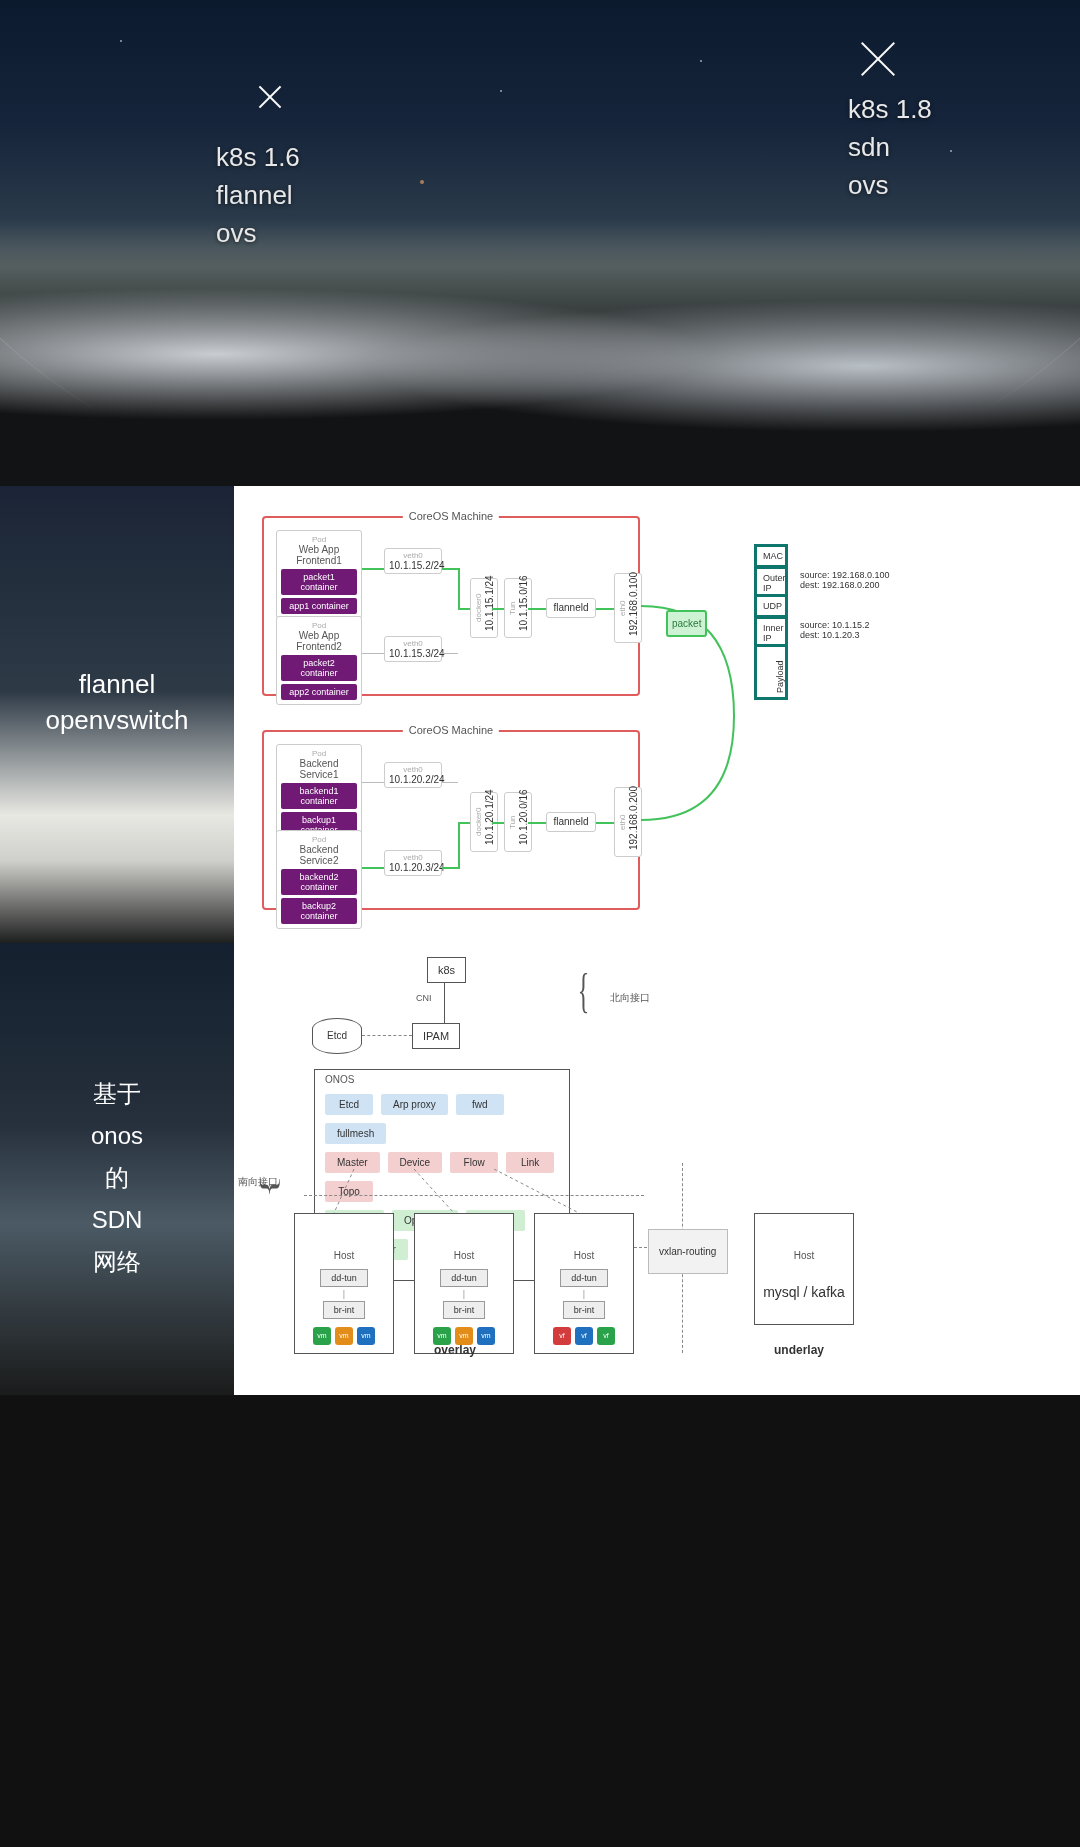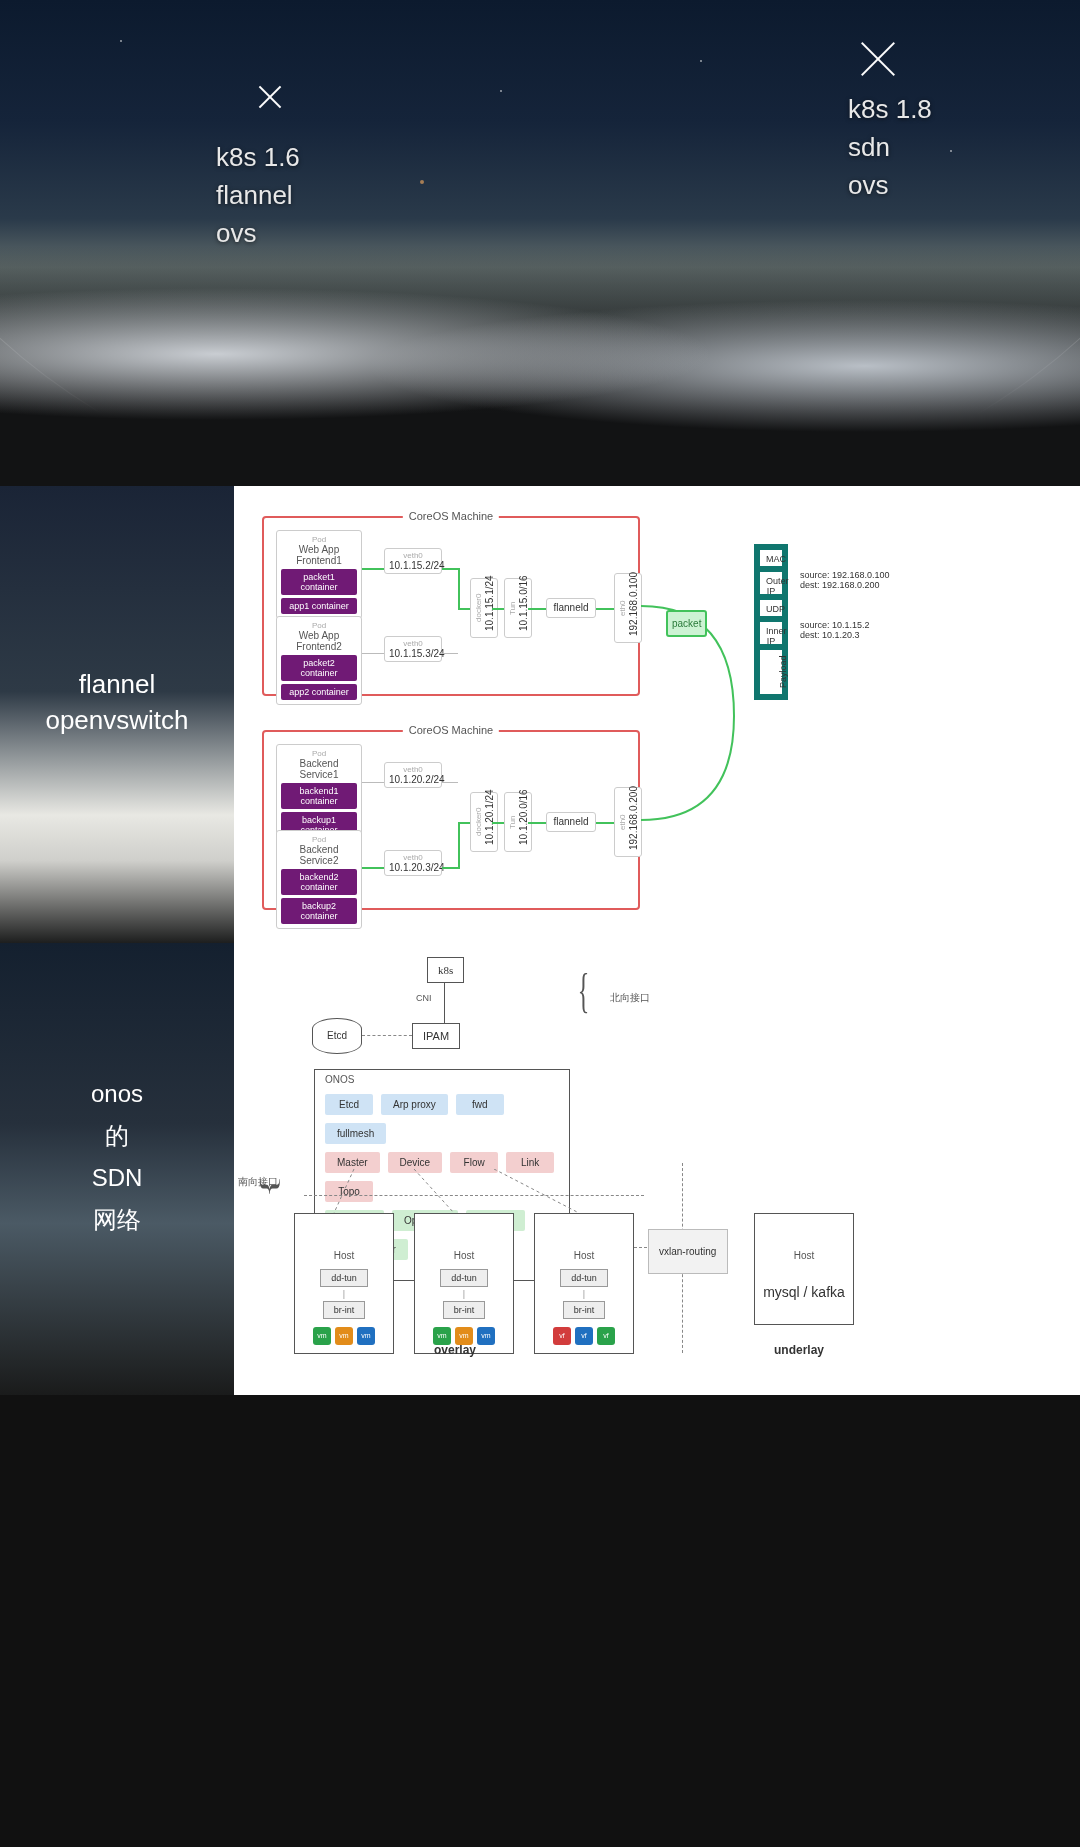--- a/index.html
+++ b/index.html
@@ -50,21 +50,21 @@
 }
 .machine .title { position: absolute; top: -2px; left: 50%; transform: translate(-50%,-50%); background: #fff; padding: 0 6px; font-size: 11px; color: #555; }
 
 .nbox { position: absolute; border: 1px solid #ccc; border-radius: 3px; background: #fff; padding: 2px 4px; text-align: center; }
 .nbox.v { writing-mode: vertical-rl; transform: rotate(180deg); padding: 6px 2px; }
 .pod { position: absolute; border: 1px solid #ccc; border-radius: 3px; background: #fff; padding: 4px; text-align: center; }
 .pod .pl { font-size: 8px; color: #aaa; }
 .pod .pn { font-size: 10px; color: #555; margin-bottom: 3px; }
 .pod .c  { background: #701a75; color: #fff; font-size: 9px; padding: 3px 6px; border-radius: 2px; margin-top: 3px; }
 .packet { position: absolute; border: 2px solid #42c25b; background: #cdf3d4; border-radius: 3px; padding: 6px 4px; font-size: 10px; color: #2a7a3a; }
-.proto  { position: absolute; border: 6px solid #0f766e; background: #fff; text-align: center; font-size: 9px; padding: 4px 6px; }
+.proto  { position: absolute; border: 3px solid #0f766e; background: #fff; text-align: left; font-size: 9px; padding: 4px 6px; }
 .line-g { position: absolute; background: #42c25b; }
 .line-b { position: absolute; background: #bbb; }
 .flow-path { stroke: #42c25b; stroke-width: 2; fill: none; }
 
 
 .slide3 { width: 1080px; height: 452px; display: flex; }
 .slide3 .sidebar {
   width: 234px; position: relative;
   background: linear-gradient(to bottom, #14202f 0%, #26303c 40%, #4b5a65 62%, #1a1b1b 100%);
 }
@@ -257,30 +257,31 @@
       <div>dest: 10.1.20.3</div>
     </div>
     <div class="proto" style="left:520px; top:158px; width:34px; height:56px; writing-mode:vertical-rl; transform:rotate(180deg); line-height:34px;">Payload</div>
 
   </div>
 </section>
 
 <section class="slide3">
   <div class="sidebar">
     <div class="sidebar-text">
+      <div>基于</div>
       <div>onos</div>
       <div>的</div>
       <div>SDN</div>
       <div>网络</div>
     </div>
   </div>
 
   <div class="panel">
 
-    <div class="box3" style="left:193px; top:14px;font-family:Liberation Serif, serif;">k8s</div>
+    <div class="box3" style="left:193px; top:14px;">k8s</div>
     <div style="position:absolute;left:210px;top:40px;width:1px;height:22px;background:#555"></div>
     <div style="position:absolute;left:182px;top:50px;font-size:9px;color:#555">CNI</div>
 
     <div class="cyl" style="left:78px; top:75px;">Etcd</div>
     <div style="position:absolute;left:128px;top:92px;width:50px;border-top:1px dashed #888"></div>
     <div class="box3" style="left:178px; top:80px;">IPAM</div>
     <div style="position:absolute;left:210px;top:62px;width:1px;height:18px;background:#555"></div>
 
     <div class="brace" style="left:338px; top:20px;">{</div>
     <div class="iflabel" style="left:376px; top:48px;">北向接口</div>

